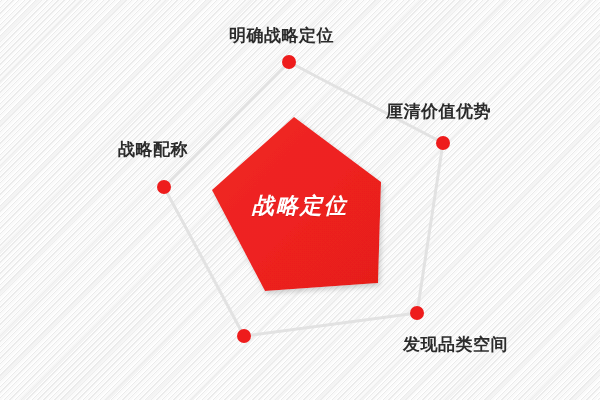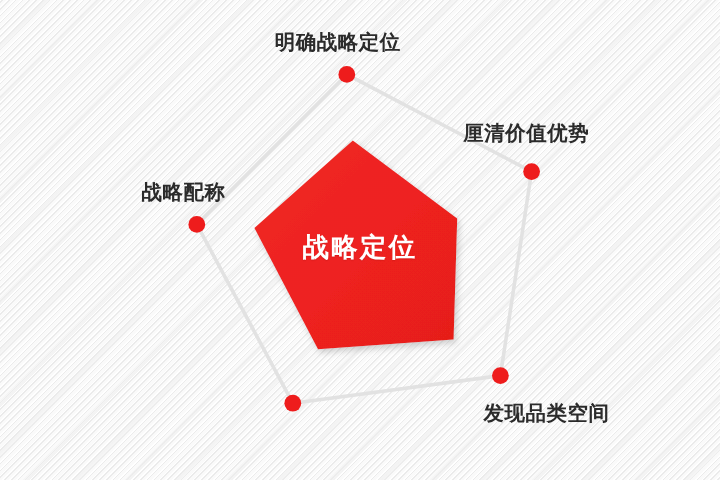--- a/index.html
+++ b/index.html
@@ -68,20 +68,21 @@
 
   .center-label {
     position: absolute;
     white-space: nowrap;
     font-size: 22px;
     font-weight: bold;
     color: #ffffff;
     letter-spacing: 2px;
     line-height: 1;
     text-shadow: 0 1px 1px rgba(120,0,0,0.18);
+    font-style: italic;
   }
 </style>
 </head>
 <body>
 
 <div id="diagram-root">
 
   <div id="bg-sheen"></div>
 
   <svg id="diagram-svg" viewBox="0 0 600 400" xmlns="http://www.w3.org/2000/svg">
@@ -109,15 +110,15 @@
 
   <div class="center-label" style="left:252px; top:195px;">战略定位</div>
 
   <div class="node-label" style="left:229px; top:27px;">明确战略定位</div>
 
   <div class="node-label" style="left:386px; top:103px;">厘清价值优势</div>
 
   <div class="node-label" style="left:359px; top:336px;margin-left:44px;">发现品类空间</div>
 
 
-  <div class="node-label" style="left:118px; top:152px;">战略配称</div>
+  <div class="node-label" style="left:118px; top:142px;font-family:Liberation Mono, monospace;">战略配称</div>
 
 </div>
 
 </body></html>

